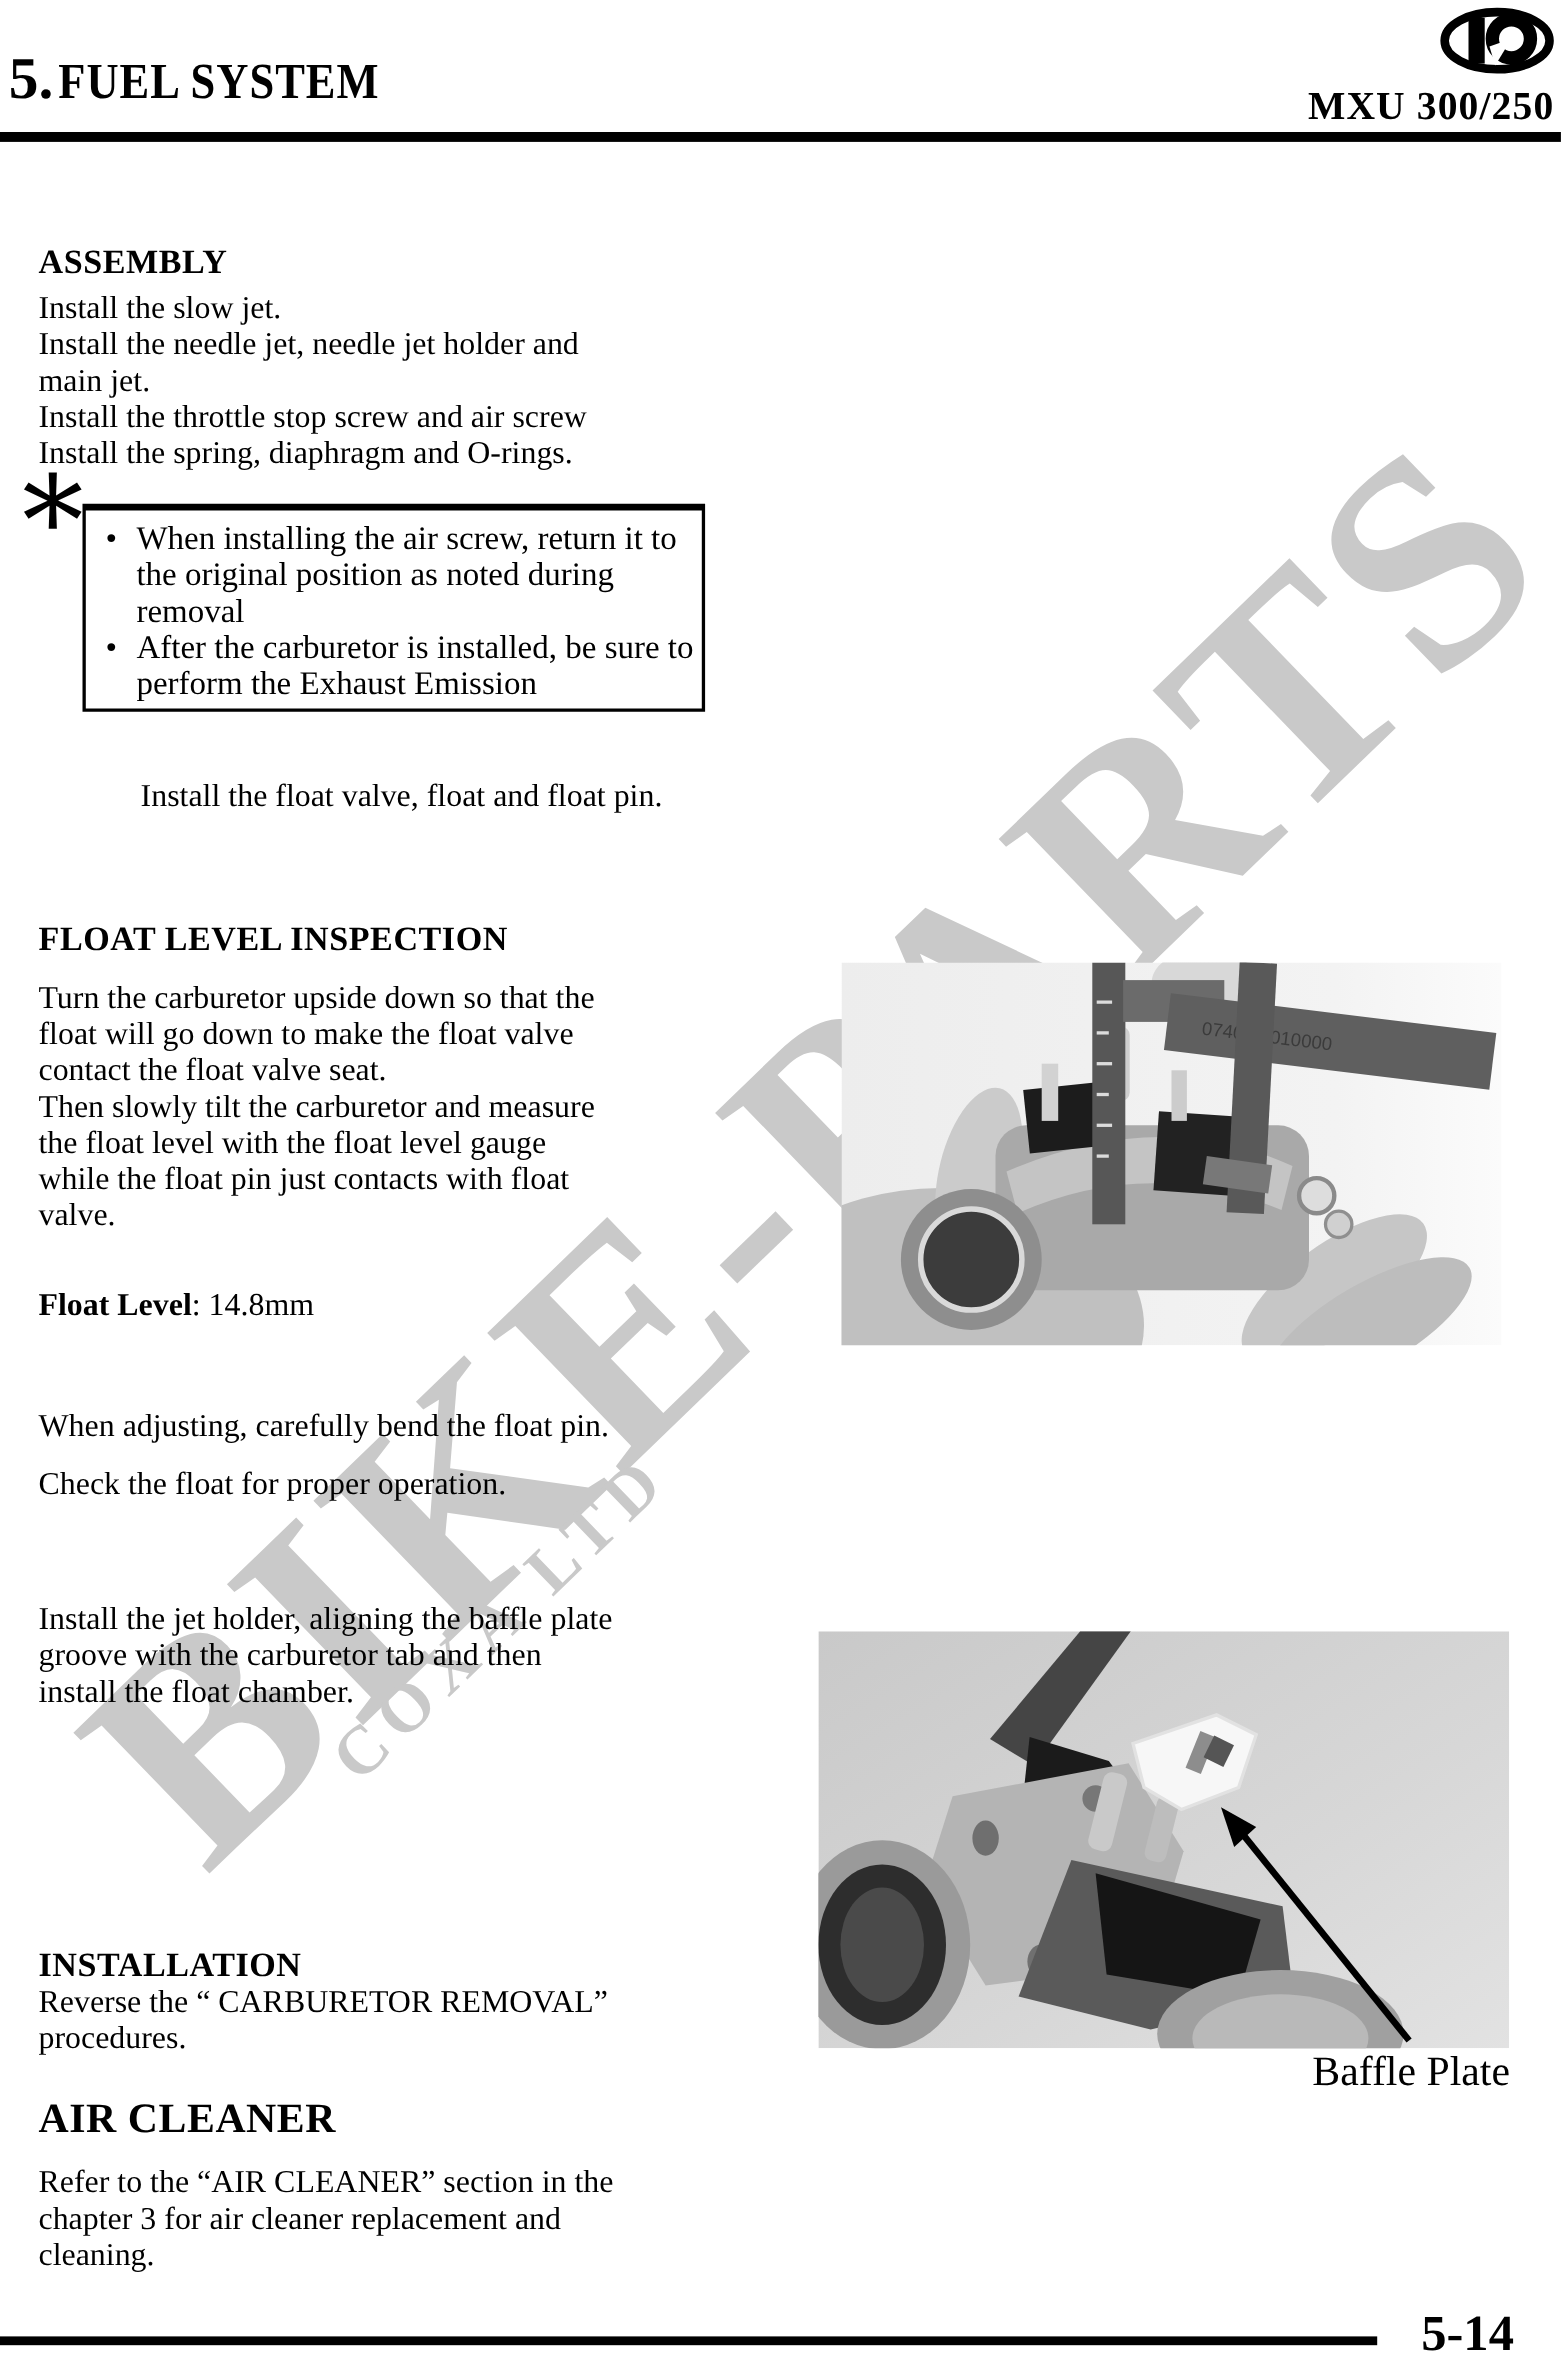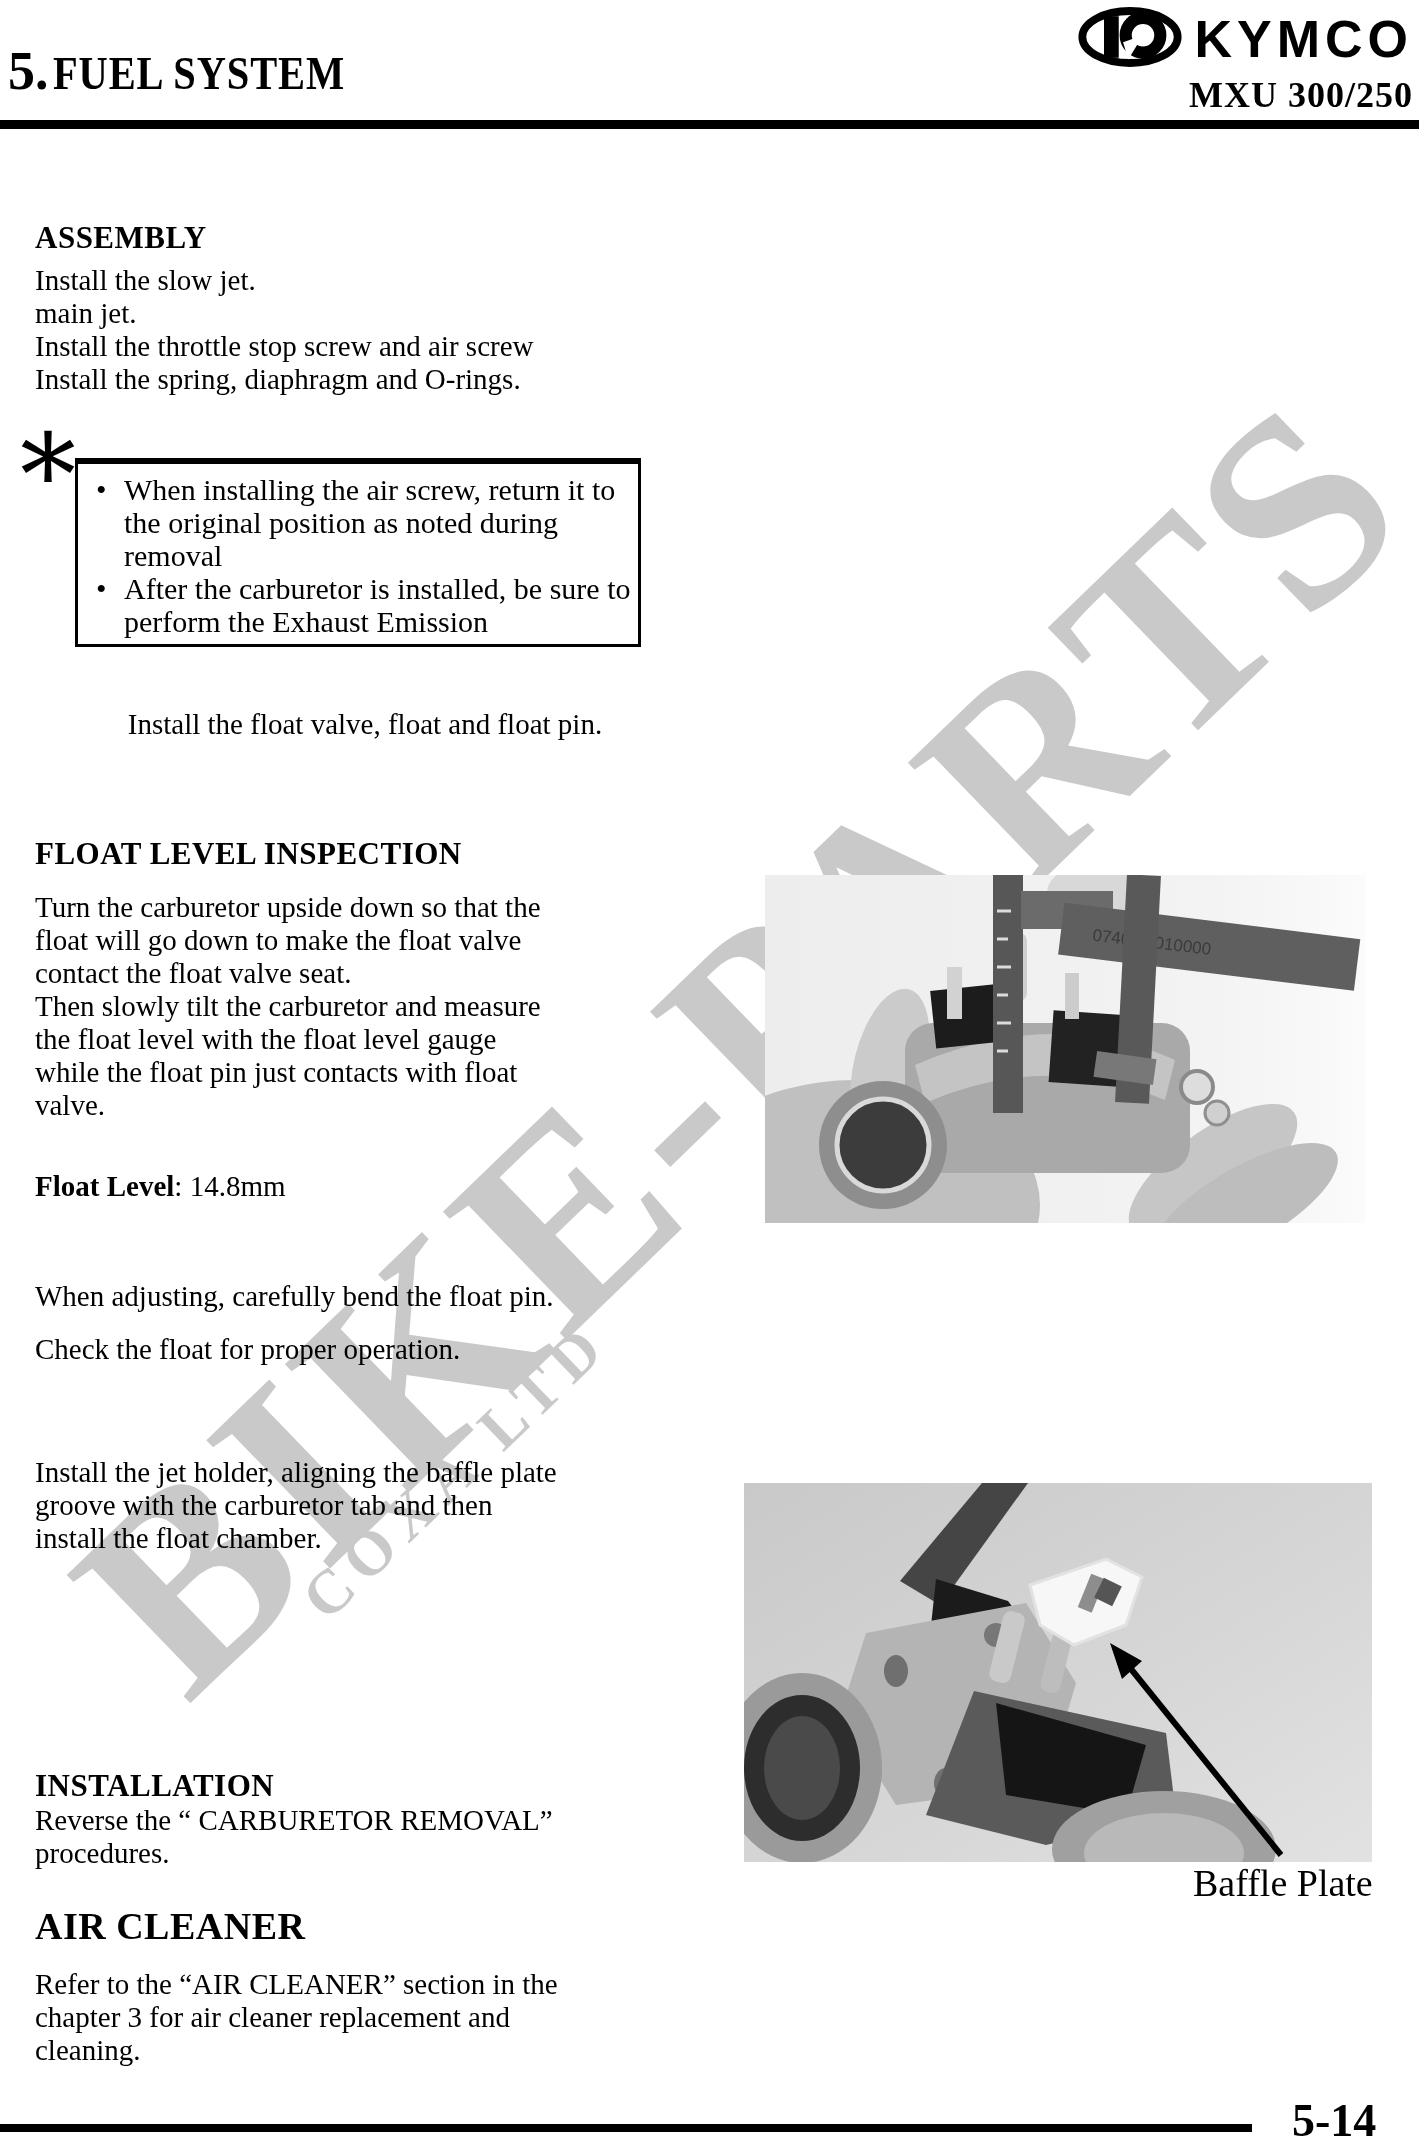--- a/index.html
+++ b/index.html
@@ -62,30 +62,30 @@
   <div class="abs" id="brand-block">
     <div id="brand-row">
       <span>
         <svg width="104" height="62" viewBox="0 0 120 68">
           <ellipse cx="60" cy="34" rx="55" ry="30" fill="none" stroke="#000" stroke-width="9"></ellipse>
           <rect x="30" y="10" width="17" height="48" fill="#000"></rect>
           <circle cx="75" cy="32" r="20" fill="none" stroke="#000" stroke-width="14"></circle>
           <polygon points="52,40 75,32 58,60" fill="#fff"></polygon>
         </svg>
       </span>
-      <span id="brand-name">KYMCO</span>
     </div>
     <div id="model-name">MXU 300/250</div>
   </div>
 
   <div class="abs" id="header-rule"></div>
 
   <div class="abs sec h1" style="top:220px;">ASSEMBLY</div>
   <div class="abs sec body" style="top:264px;">
     <div class="bl">Install the slow jet.</div>
+    <div class="bl">Install the needle jet, needle jet holder and</div>
     <div class="bl">main jet.</div>
     <div class="bl">Install the throttle stop screw and air screw</div>
     <div class="bl">Install the spring, diaphragm and O-rings.</div>
   </div>
 
   <div class="abs" id="note-ast">*</div>
   <div class="abs" id="note-box">
     <div class="note-li">When installing the air screw, return it to the original position as noted during removal</div>
     <div class="note-li">After the carburetor is installed, be sure to perform the Exhaust Emission</div>
   </div>

